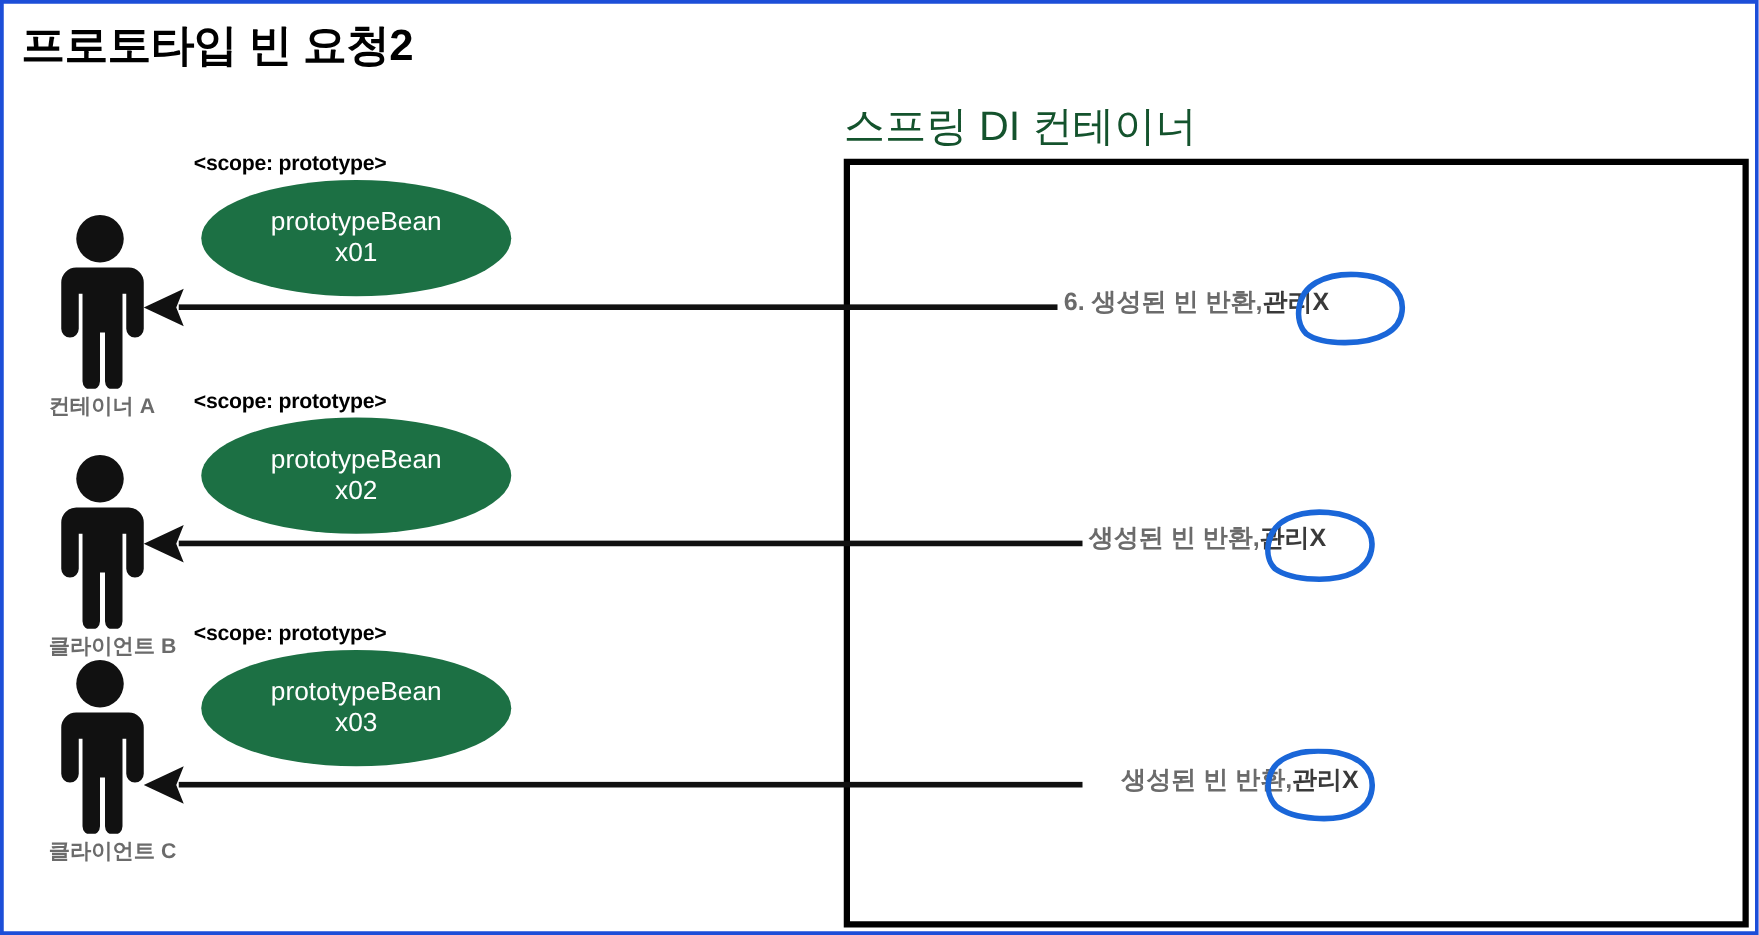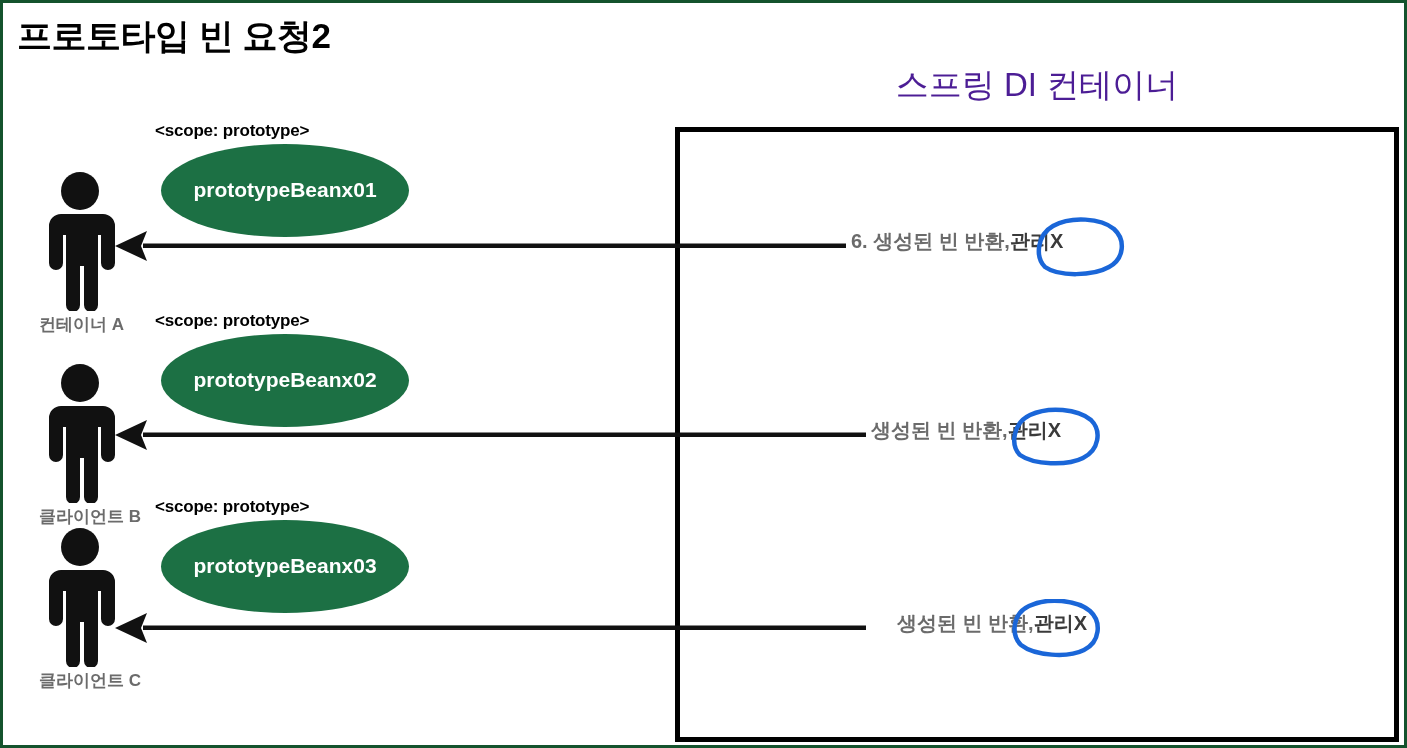--- a/index.html
+++ b/index.html
@@ -8,47 +8,46 @@
     background: #ffffff;
   }
   body {
     font-family: "Liberation Sans", "DejaVu Sans", sans-serif;
   }
   #canvas {
     position: relative;
     width: 1407px;
     height: 748px;
     background: #ffffff;
-    border: 3px solid #14532d;
+    border: 3px solid #1d4ed8;
     box-sizing: border-box;
     overflow: hidden;
   }
 
   
   #page-title {
     position: absolute;
     left: 14px;
     top: 10px;
     font-size: 35px;
     font-weight: bold;
     color: #000000;
     letter-spacing: -0.5px;
     white-space: nowrap;
   }
 
   
   #container-title {
     position: absolute;
     left: 672px;
-    top: 60px;
+    top: 76px;
     width: 724px;
-    text-align: center;
     font-size: 33px;
     font-weight: normal;
-    color: #4c1d95;
+    color: #14532d;
     white-space: nowrap;
   }
   #di-container-box {
     position: absolute;
     left: 672px;
     top: 124px;
     width: 724px;
     height: 615px;
     border: 5px solid #000000;
     box-sizing: border-box;
@@ -85,27 +84,27 @@
     letter-spacing: -0.2px;
   }
   .bean-ellipse {
     position: relative;
     width: 248px;
     height: 93px;
     margin: 0 auto;
     border-radius: 50%;
     background: #1c7044;
     display: flex;
-    flex-direction: row;
+    flex-direction: column;
     align-items: center;
     justify-content: center;
     color: #ffffff;
     font-size: 21px;
     line-height: 1.18;
-    font-weight: bold;
+    font-weight: normal;
   }
 
   
   .arrow-row {
     position: absolute;
     height: 40px;
   }
   .arrow-svg { display: block; }
   .arrow-label {
     position: absolute;

